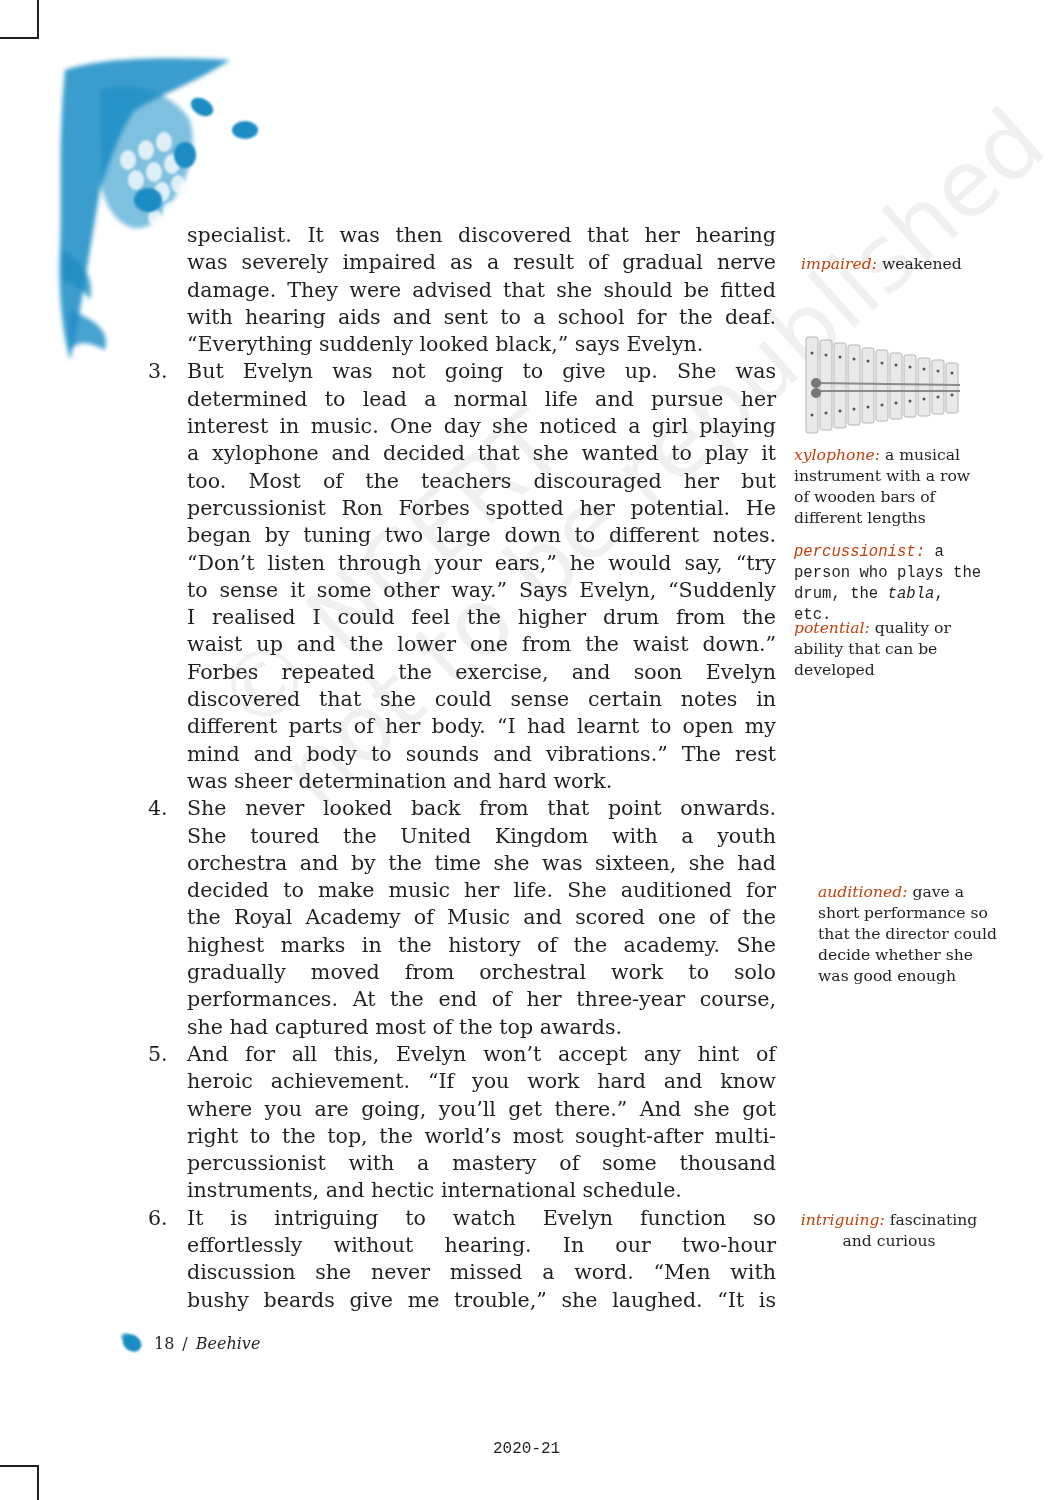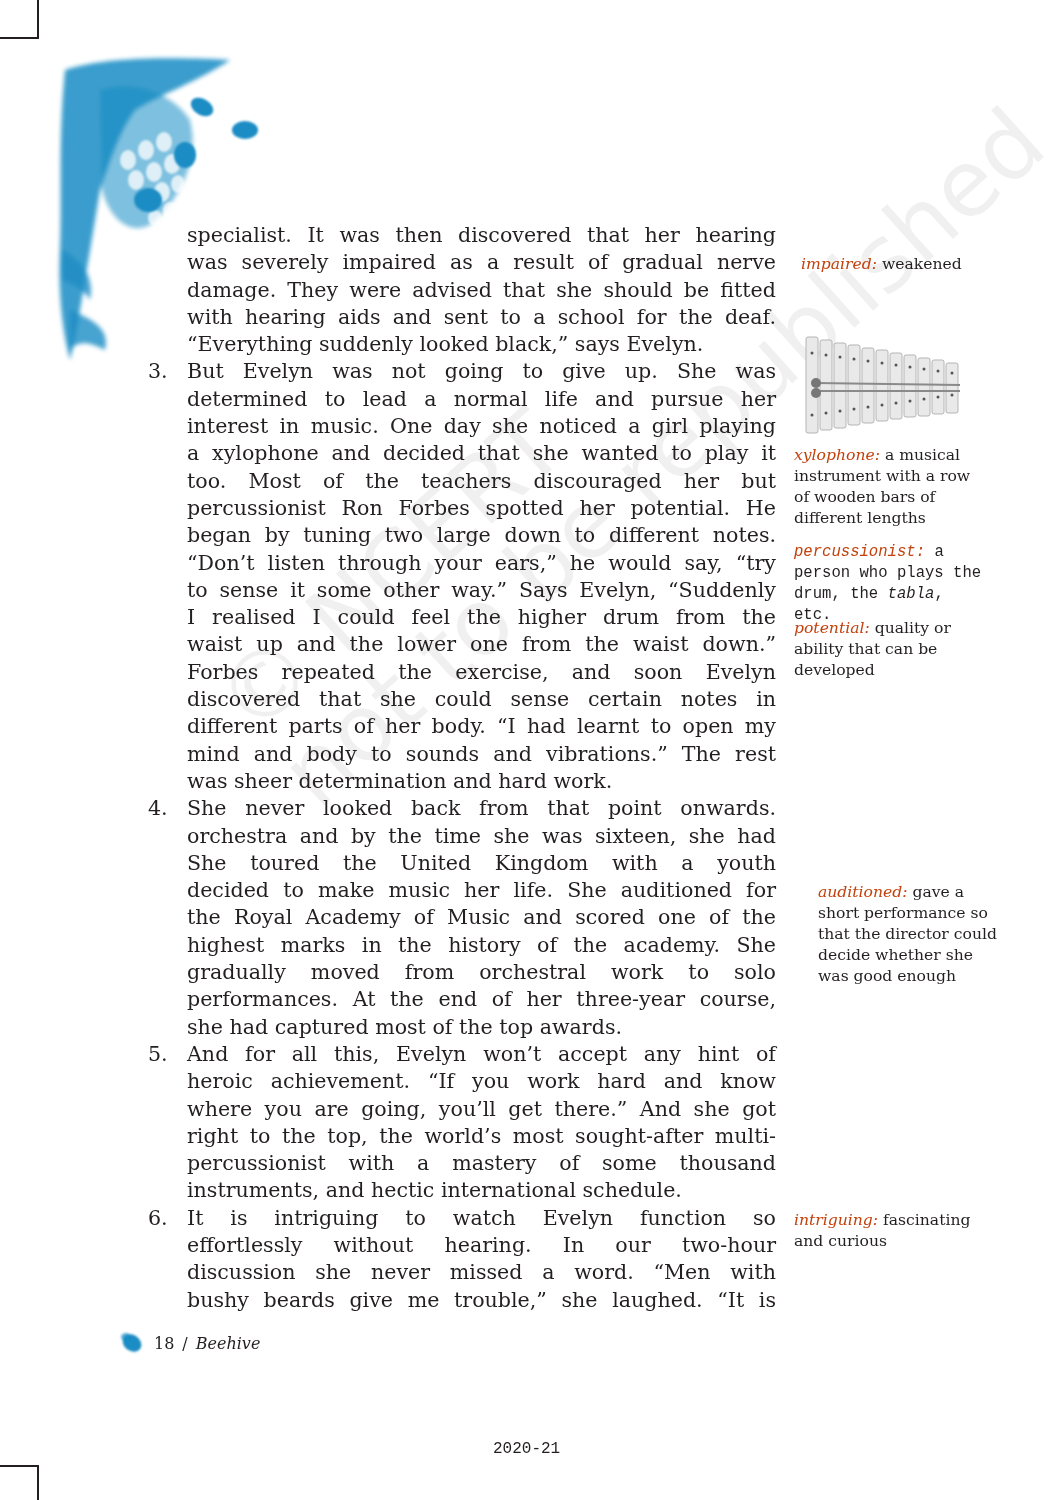--- a/index.html
+++ b/index.html
@@ -109,22 +109,22 @@
     <span class="line">waist up and the lower one from the waist down.”</span>
     <span class="line">Forbes repeated the exercise, and soon Evelyn</span>
     <span class="line">discovered that she could sense certain notes in</span>
     <span class="line">different parts of her body. “I had learnt to open my</span>
     <span class="line">mind and body to sounds and vibrations.” The rest</span>
     <span class="line last">was sheer determination and hard work.</span>
   </div>
   <div class="para">
     <span class="para-num">4.</span>
     <span class="line">She never looked back from that point onwards.</span>
+    <span class="line">She toured the United Kingdom with a youth</span>
     <span class="line">orchestra and by the time she was sixteen, she had</span>
-    <span class="line">She toured the United Kingdom with a youth</span>
     <span class="line">decided to make music her life. She auditioned for</span>
     <span class="line">the Royal Academy of Music and scored one of the</span>
     <span class="line">highest marks in the history of the academy. She</span>
     <span class="line">gradually moved from orchestral work to solo</span>
     <span class="line">performances. At the end of her three-year course,</span>
     <span class="line last">she had captured most of the top awards.</span>
   </div>
   <div class="para">
     <span class="para-num">5.</span>
     <span class="line">And for all this, Evelyn won’t accept any hint of</span>
@@ -205,21 +205,21 @@
 <div class="gloss" style="top:618px;">
   <span class="term">potential</span><span class="term">:</span>
   <span>quality or ability that can be developed</span>
 </div>
 
 <div class="gloss" style="top:882px;margin-left:24px;">
   <span class="term">auditioned</span><span class="term">:</span>
   <span>gave a short performance so that the director could decide whether she was good enough</span>
 </div>
 
-<div class="gloss" style="top:1210px;">
+<div class="gloss" style="top:1210px;text-align:center;">
   <span class="term">intriguing</span><span class="term">:</span>
   <span>fascinating and curious</span>
 </div>
 
 <div class="footer">
   <svg width="28" height="28" viewBox="0 0 28 28">
     <defs>
         <filter id="bf">
           <feGaussianBlur stdDeviation="1.3"></feGaussianBlur>
         </filter>

